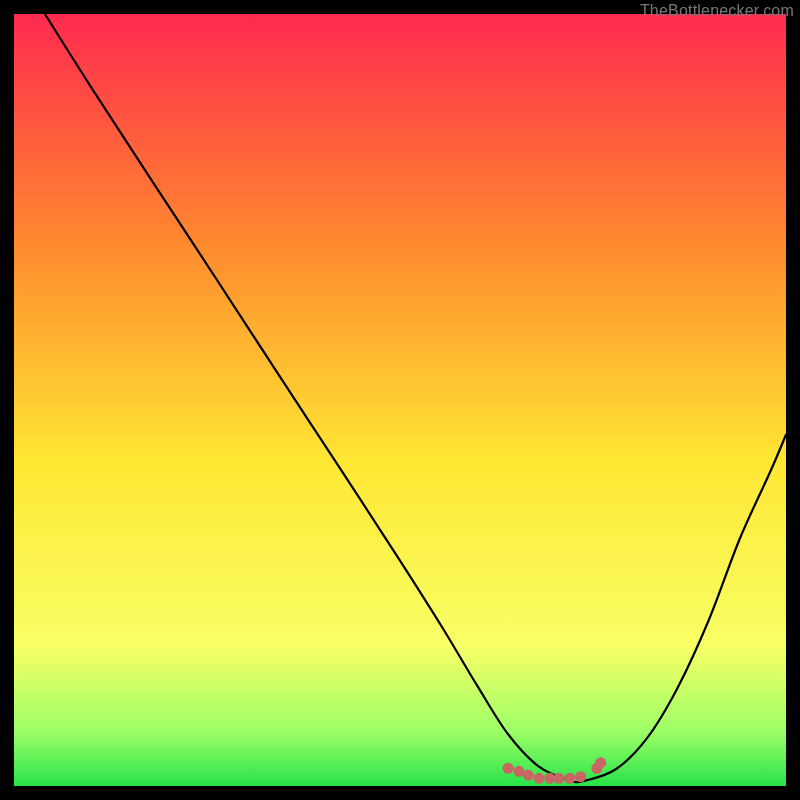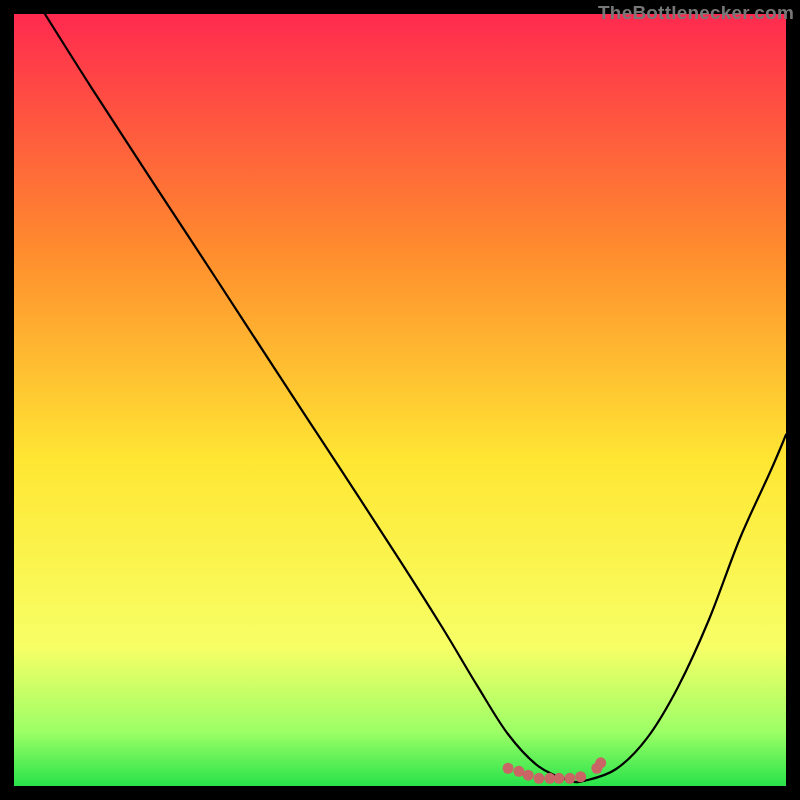--- a/index.html
+++ b/index.html
@@ -24,22 +24,22 @@
     left: 0;
     top: 0;
     width: 772px;
     height: 772px;
   }
   .attribution {
     position: absolute;
     top: 2px;
     right: 6px;
     color: #777;
-    font-size: 19px;
-    font-weight: 700;
+    font-size: 16px;
+    font-weight: 400;
     letter-spacing: 0.2px;
   }
 </style>
 </head>
 <body>
 
 <div class="frame">
   <svg class="plot" viewBox="0 0 772 772" preserveAspectRatio="none">
     <defs>
       <linearGradient id="bg-grad" x1="0" y1="0" x2="0" y2="1">

